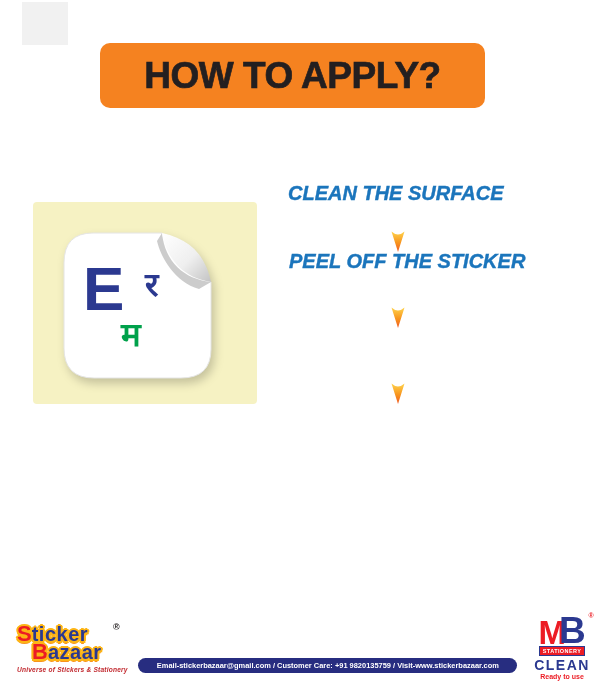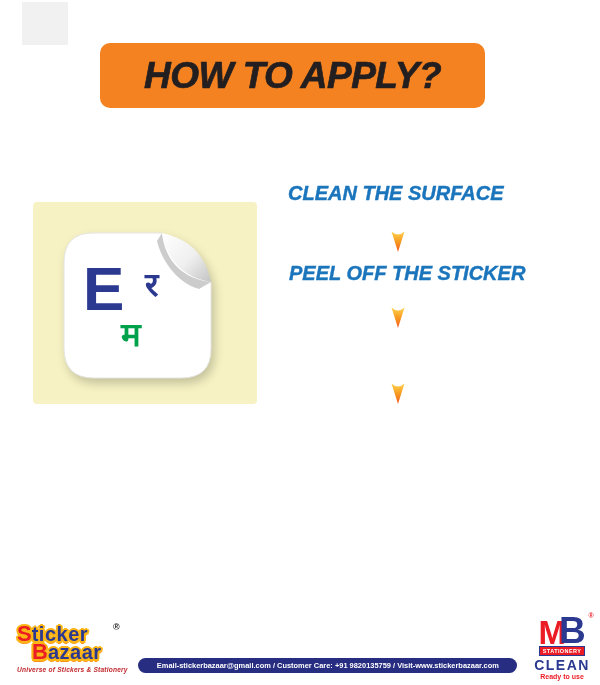--- a/index.html
+++ b/index.html
@@ -11,40 +11,40 @@
 
   
   #corner-square{left:22px;top:2px;width:46px;height:43px;background:#f1f1f1;}
 
   
   #banner{
     left:100px;top:43px;width:385px;height:65px;background:#F58220;border-radius:10px;
     display:flex;align-items:center;justify-content:center;
   }
   #banner .title{
-    color:#231F20;font-size:37px;font-weight:bold;font-style:italic;
+    color:#231F20;font-size:37px;font-weight:bold;
     letter-spacing:-0.5px;-webkit-text-stroke:0.7px #231F20;white-space:nowrap;
   }
 
   
   #pad{left:33px;top:202px;width:224px;height:202px;background:#F6F2C3;border-radius:4px;}
   #sticker{left:63px;top:232px;width:149px;height:147px;filter:drop-shadow(3px 5px 5px rgba(0,0,0,0.20));}
   #sticker svg{display:block;}
   .sticker-letter{position:absolute;line-height:1;font-weight:bold;}
   #letter-e{left:20px;top:26px;font-size:62px;color:#2B3990;}
   #letter-ra{left:82px;top:36px;font-size:33px;color:#2B3990;}
   #letter-ma{left:58px;top:86px;font-size:33px;color:#00A14B;}
 
   
   .step{
     color:#1B75BC;font-size:20px;font-weight:bold;font-style:italic;white-space:nowrap;
     -webkit-text-stroke:0.4px #1B75BC;letter-spacing:0px;
   }
   #step-0{left:288px;top:182px;}
-  #step-1{left:289px;top:262px;text-align:right;}
+  #step-1{left:289px;top:250px;text-align:right;}
   #step-2{left:289px;top:327px;}
   #step-3{left:289px;top:403px;}
   .arrow{width:16px;height:44px;}
   #arrow-0{left:390px;top:208px;}
   #arrow-1{left:390px;top:284px;}
   #arrow-2{left:390px;top:360px;}
 
   
   #sb-logo{left:17px;top:624px;width:110px;}
   .sb-line{

